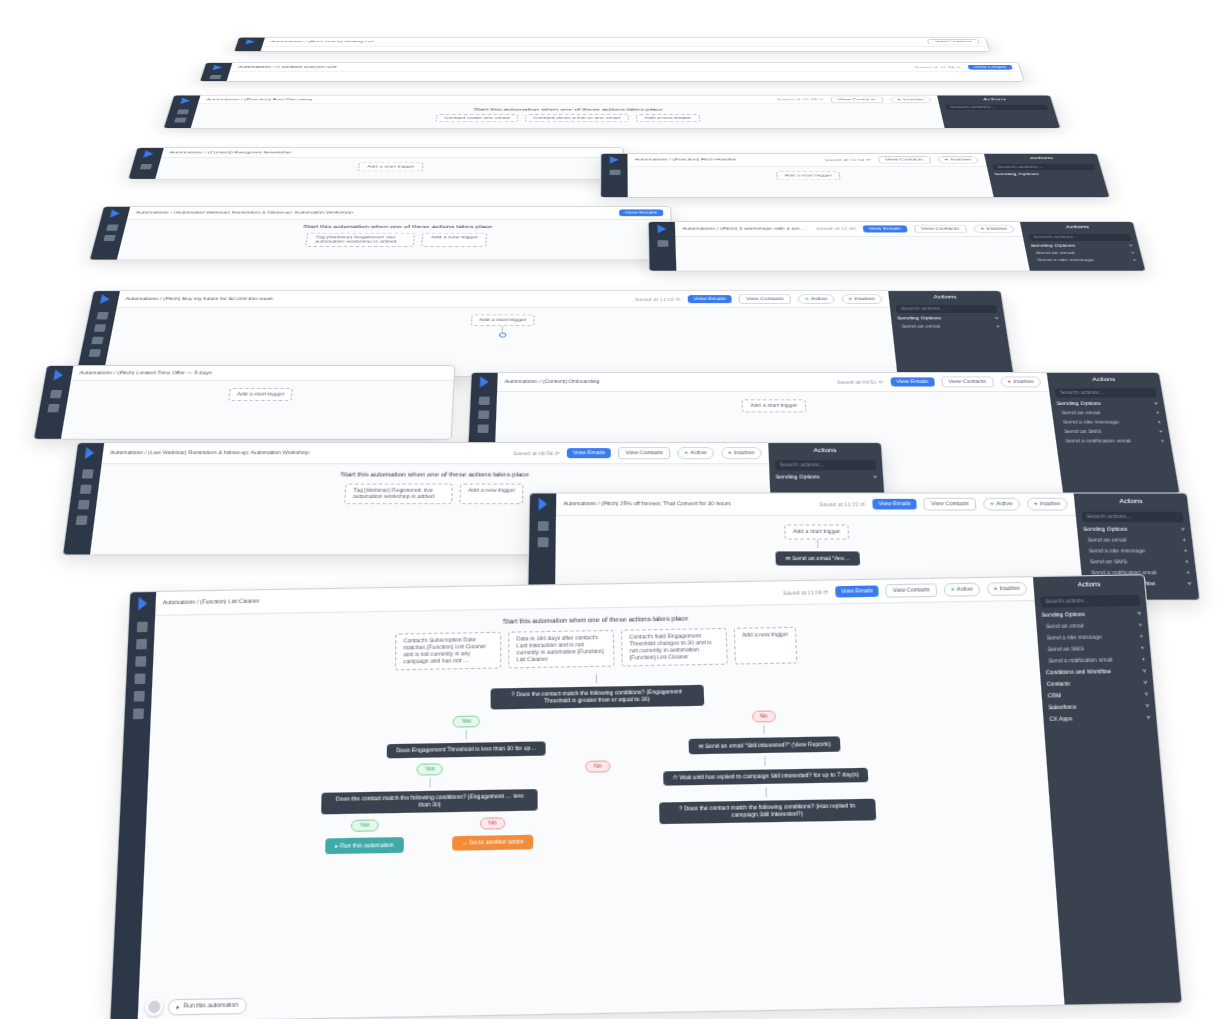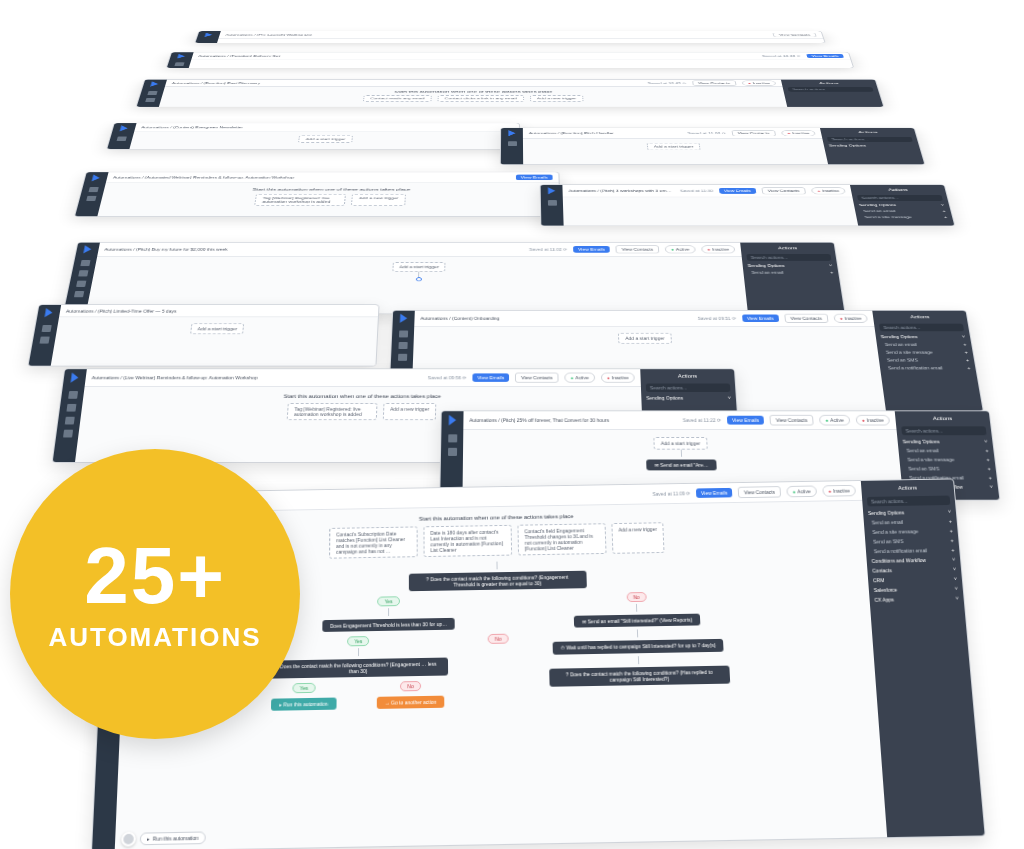--- a/index.html
+++ b/index.html
@@ -562,18 +562,14 @@
         </div>
       <div class="section chev">
           <span>Salesforce</span>
         </div>
       <div class="section chev">
           <span>CX Apps</span>
         </div>
     </div>
   </div>
 
-  <div class="badge-circle">
-    <div class="big">25+</div>
-    <div class="small">AUTOMATIONS</div>
-  </div>
 
 </div>
 
 </body></html>

